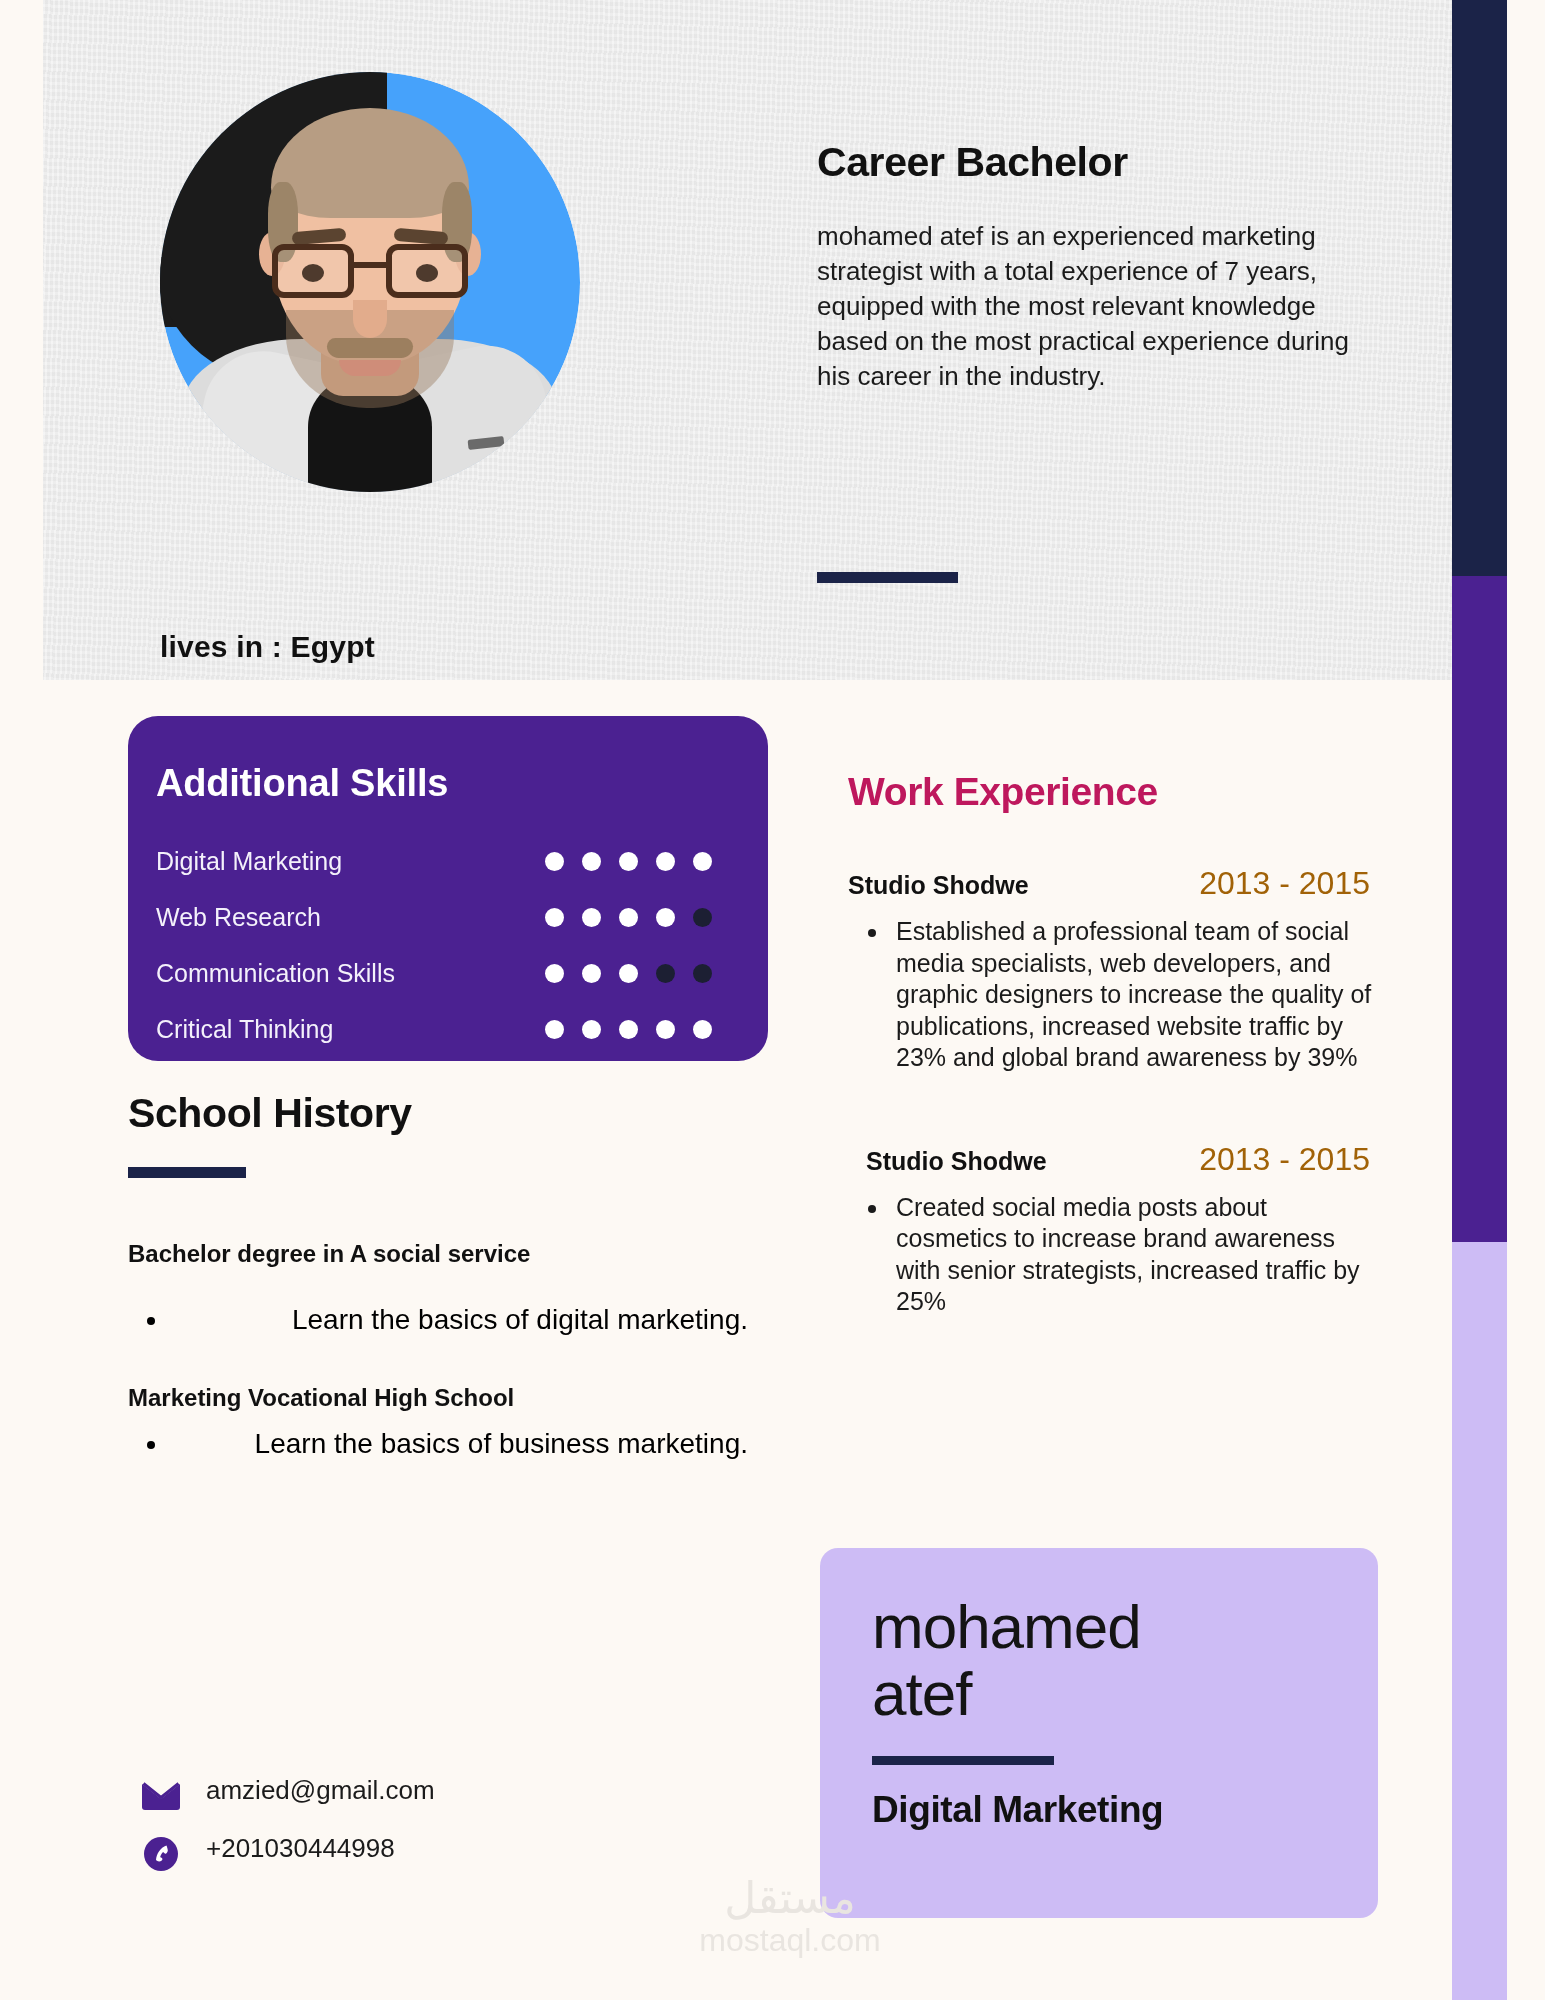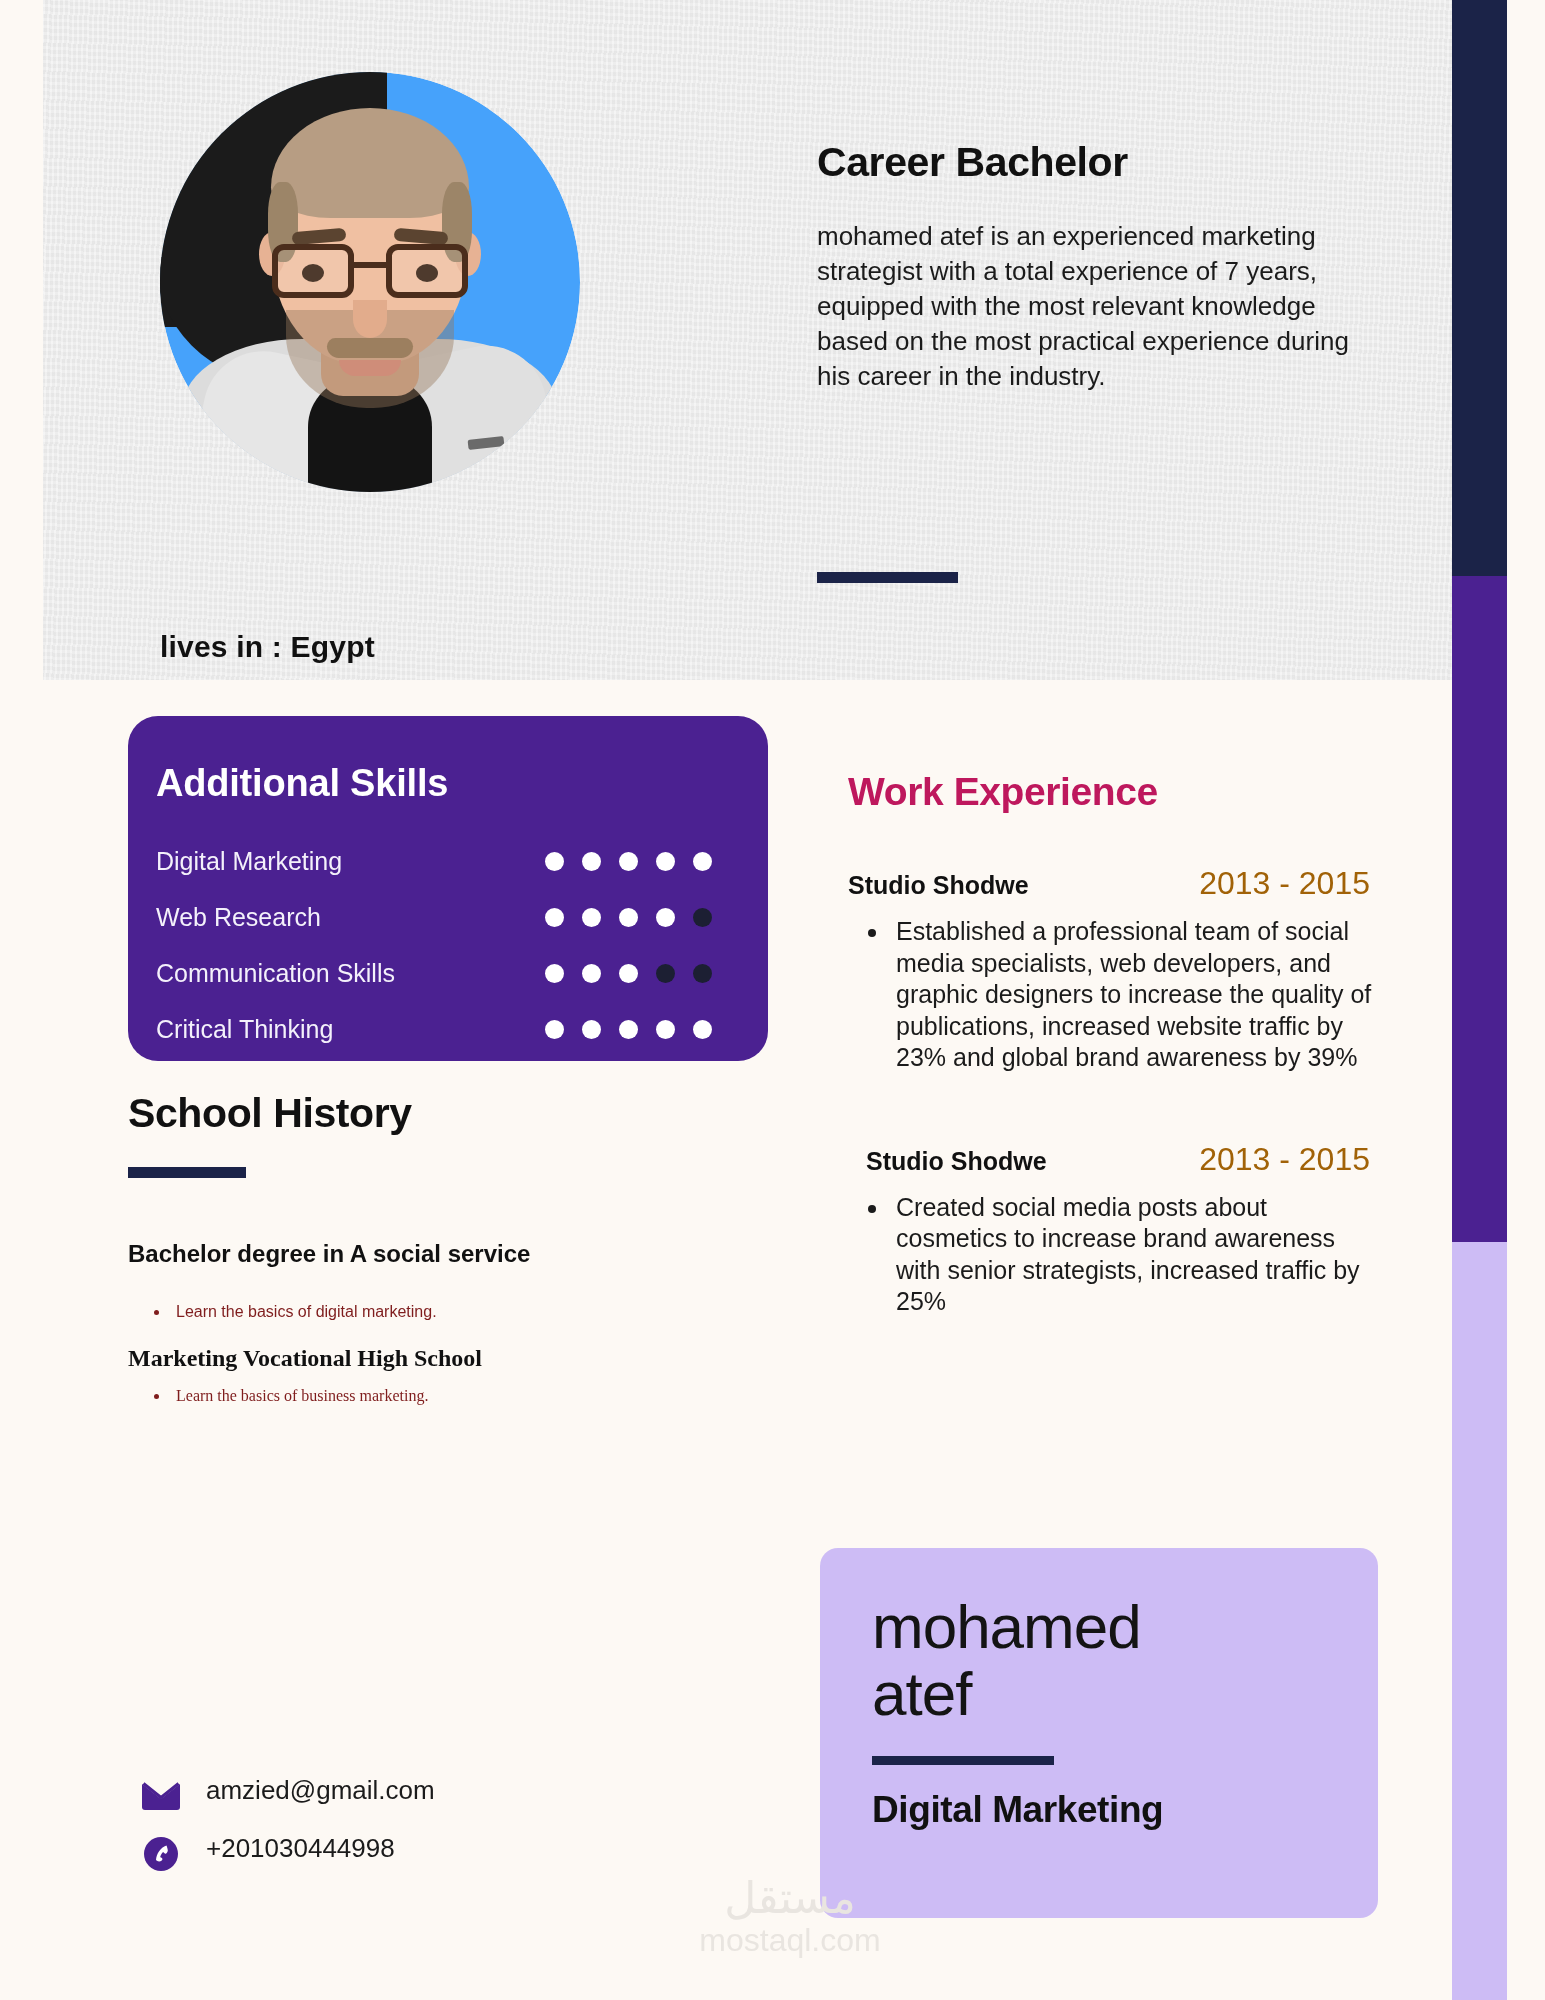--- a/index.html
+++ b/index.html
@@ -380,36 +380,37 @@
     color: #111;
     letter-spacing: -.4px;
   }
   .school-rule {
     margin-top: 30px;
     width: 118px;
     height: 11px;
     background: #1b2348;
   }
   .edu { margin-top: 62px; }
-  .edu + .edu { margin-top: 22px; font-family: Liberation Serif, serif; }
+  .edu + .edu { margin-top: 46px; }
   .edu-title {
     font-size: 24px;
     font-weight: bold;
     color: #111;
   }
   .edu-points {
     margin: 34px 0 0 42px;
     padding: 0;
   }
   .edu + .edu .edu-points { margin-top: 14px; }
   .edu-points li {
-    font-size: 16px;
-    color: #7f1d1d;
+    font-size: 28px;
+    color: #000000;
     line-height: 1.3;
     padding-left: 6px;
+    text-align: right;
   }
 
   
   .contacts {
     position: absolute;
     left: 140px;
     top: 1775px;
   }
   .contact-row {
     display: flex;

